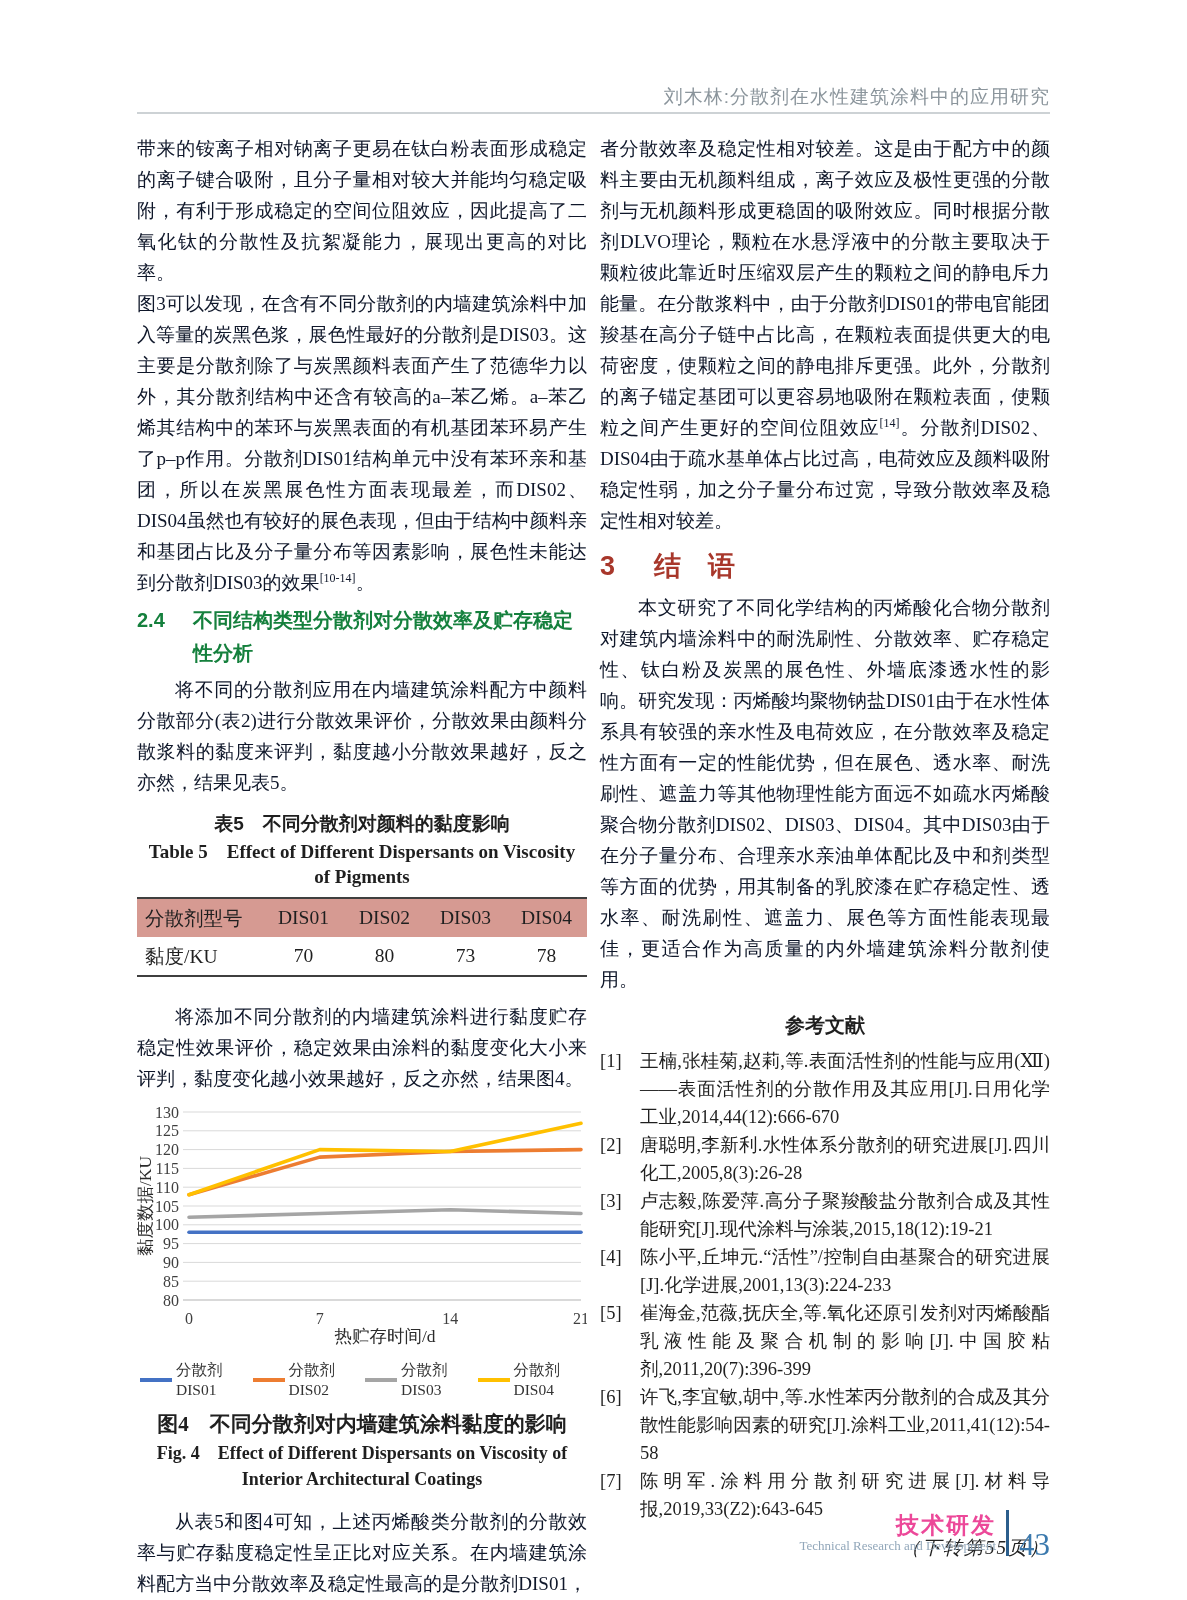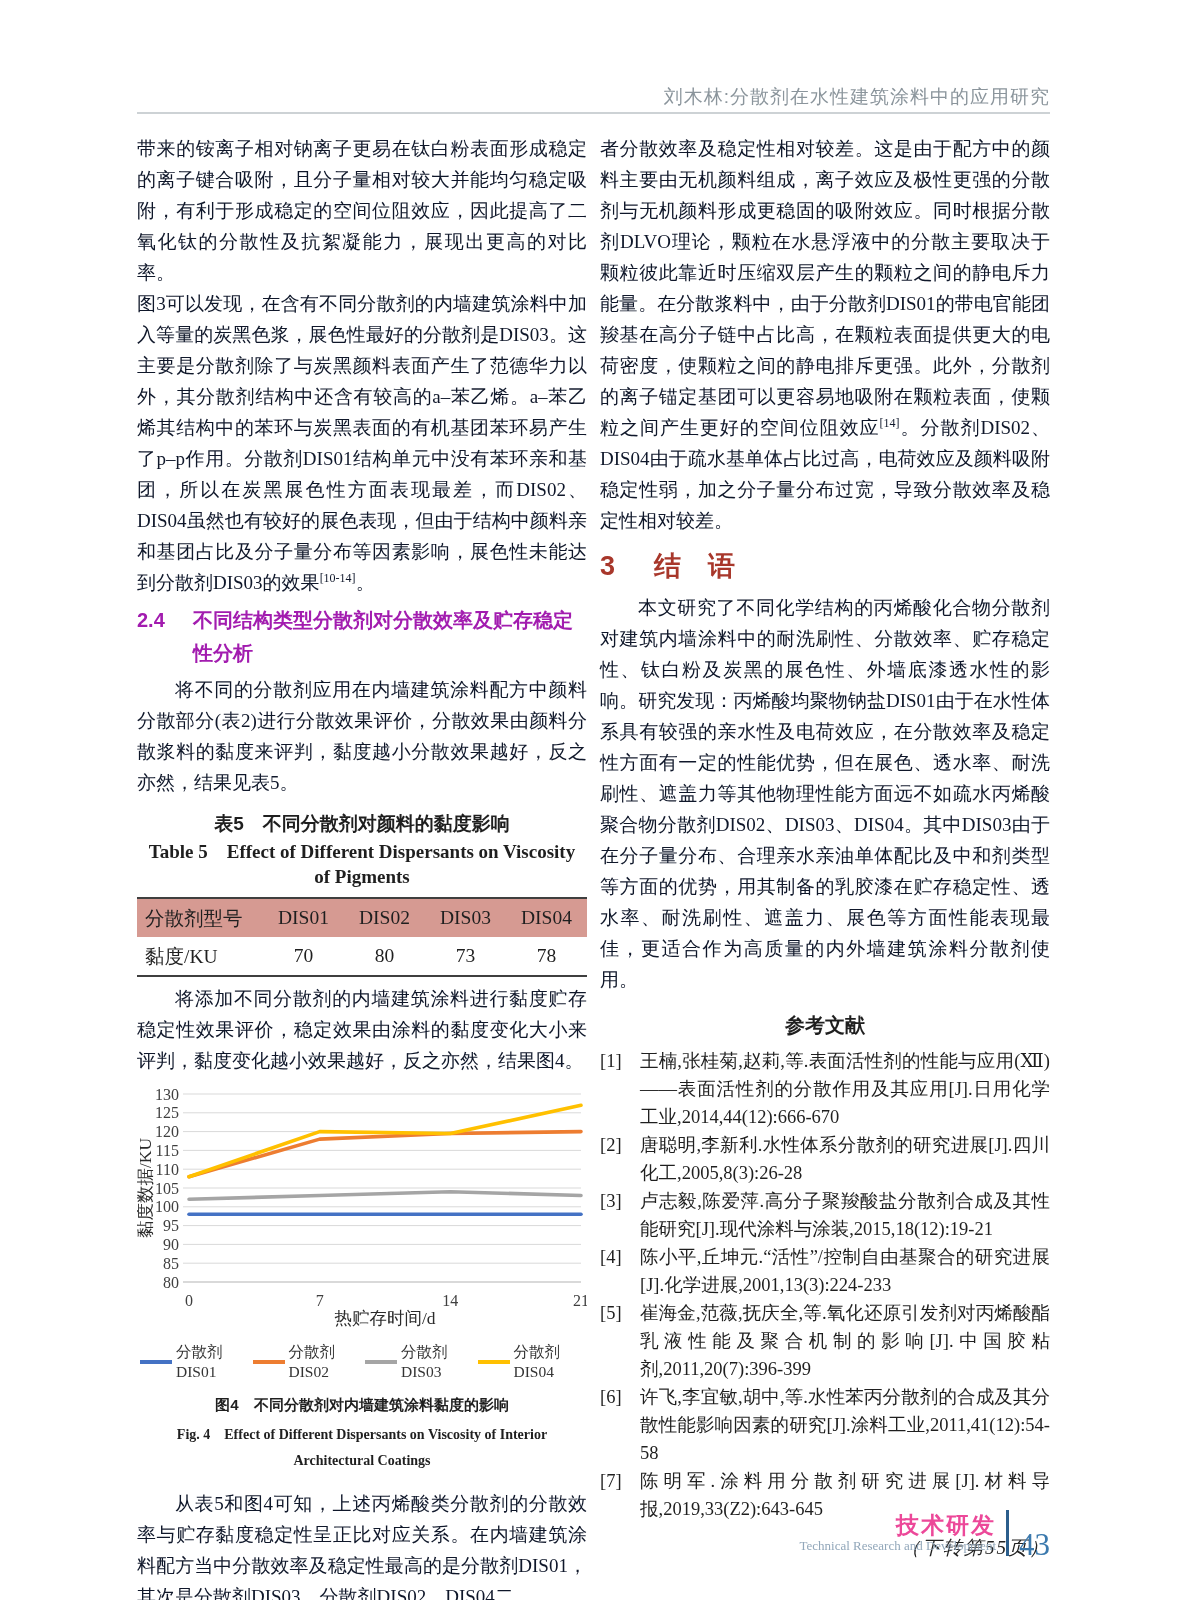--- a/index.html
+++ b/index.html
@@ -30,21 +30,21 @@
     font-size:19px;line-height:31px;
     text-align:justify;text-justify:inter-character;
     color:#0f172a;
   }
   .indent{text-indent:2em;}
   sup{font-size:12px;line-height:0;}
   
   .h24{
     display:flex;margin:6px 0 4px 0;
     font-family:"Liberation Sans","DejaVu Sans",sans-serif;
-    font-weight:bold;font-size:20px;line-height:33px;color:#a21caf;
+    font-weight:bold;font-size:20px;line-height:33px;color:#15803d;
   }
   .h24-num{width:56px;flex:none;}
   .h24-text{flex:1;}
   
   .tbl-cap-zh{
     text-align:center;font-family:"Liberation Sans","DejaVu Sans",sans-serif;
     font-weight:bold;font-size:19px;line-height:27px;margin-top:12px;
   }
   .tbl-cap-en{
     text-align:center;font-weight:bold;font-size:19px;line-height:25px;
@@ -64,25 +64,25 @@
   }
   
   .chart-wrap{margin-top:8px;}
   .legend{
     display:flex;justify-content:center;align-items:center;
     margin-top:10px;font-size:15.5px;color:#333;
   }
   .legend-item{display:flex;align-items:center;margin:0 3px;}
   .legend-swatch{width:32px;height:4px;margin-right:4px;flex:none;}
   .fig-cap-zh{
-    text-align:center;font-family:Liberation Mono, monospace;
-    font-weight:bold;font-size:15px;line-height:27px;margin-top:12px;
+    text-align:center;font-family:Liberation Serif, serif;
+    font-weight:bold;font-size:21px;line-height:27px;margin-top:12px;
   }
   .fig-cap-en{
-    text-align:center;font-weight:bold;font-size:14px;line-height:26px;
+    text-align:center;font-weight:bold;font-size:18px;line-height:26px;
     margin:2px 10px 0 10px;
   }
   .after-fig{margin-top:14px;}
   
   .h3x{
     display:flex;margin:12px 0 8px 0;
     font-family:"Liberation Sans","DejaVu Sans",sans-serif;
     font-weight:bold;font-size:27px;line-height:36px;color:#a8372b;
   }
   .h3x-num{width:54px;flex:none;}
@@ -149,21 +149,21 @@
         <tr>
           <td>黏度/KU</td>
           <td>70</td>
           <td>80</td>
           <td>73</td>
           <td>78</td>
         </tr>
       </tbody>
     </table>
 
-    <p class="body-text indent" style="margin:6px 0 0 0;">将添加不同分散剂的内墙建筑涂料进行黏度贮存稳定性效果评价，稳定效果由涂料的黏度变化大小来评判，黏度变化越小效果越好，反之亦然，结果图4。</p>
+    <p class="body-text indent" style="margin:24px 0 0 0;">将添加不同分散剂的内墙建筑涂料进行黏度贮存稳定性效果评价，稳定效果由涂料的黏度变化大小来评判，黏度变化越小效果越好，反之亦然，结果图4。</p>
 
     <div class="chart-wrap">
       <svg id="chart-svg" width="450" height="244" viewBox="0 0 450 244">
           <g>
             <line x1="46" y1="198" x2="444" y2="198" stroke="#b3b3b3" stroke-width="1"></line>
             <line x1="46" y1="179.20000000000002" x2="444" y2="179.20000000000002" stroke="#d9d9d9" stroke-width="1"></line>
             <line x1="46" y1="160.4" x2="444" y2="160.4" stroke="#d9d9d9" stroke-width="1"></line>
             <line x1="46" y1="141.6" x2="444" y2="141.6" stroke="#d9d9d9" stroke-width="1"></line>
             <line x1="46" y1="122.8" x2="444" y2="122.8" stroke="#d9d9d9" stroke-width="1"></line>
             <line x1="46" y1="104" x2="444" y2="104" stroke="#d9d9d9" stroke-width="1"></line>

